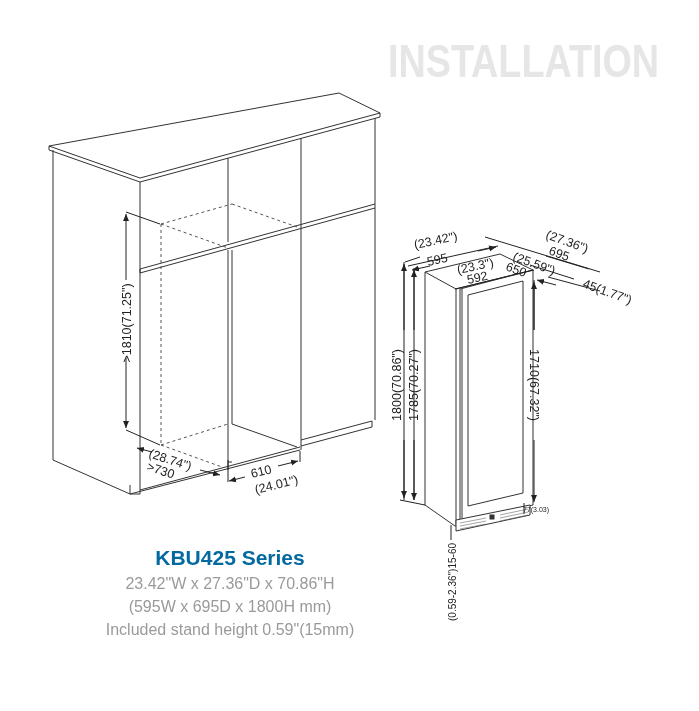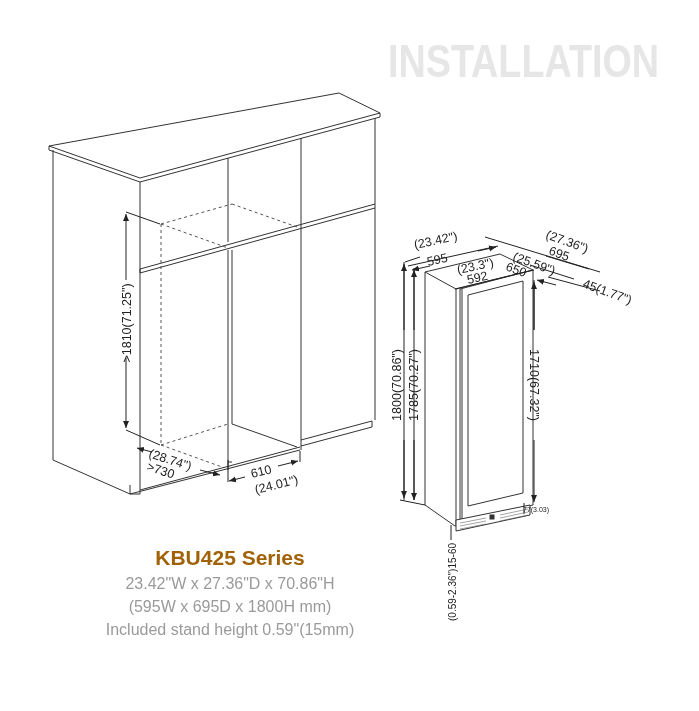--- a/index.html
+++ b/index.html
@@ -2,21 +2,21 @@
 <html><head>
 <meta charset="utf-8">
 <style>
   html, body { margin: 0; padding: 0; background: #ffffff; }
   body { width: 699px; height: 711px; position: relative; overflow: hidden; font-family: "Liberation Sans", sans-serif; }
   .title { position: absolute; left: 388px; top: 34px; font-family: "Liberation Sans", sans-serif; font-weight: bold; font-size: 46px; letter-spacing: 0px; color: #e6e6e6; transform: scaleX(0.82); transform-origin: left top; white-space: nowrap; }
   svg.diagram { position: absolute; left: 0; top: 0; }
   .dim { font-family: "Liberation Sans", sans-serif; font-size: 12.5px; fill: #222; }
   .dim-sm { font-family: "Liberation Sans", sans-serif; font-size: 7px; fill: #222; }
   .caption { position: absolute; left: 0; width: 460px; text-align: center; }
-  .model { top: 546px; font-weight: bold; font-size: 21px; color: #a16207; }
+  .model { top: 546px; font-weight: bold; font-size: 21px; color: #0369a1; }
   .spec { font-size: 16px; color: #9a9a9a; }
   .spec1 { top: 575px; }
   .spec2 { top: 598px; }
   .spec3 { top: 621px; }
 </style>
 </head>
 <body>
 
 <div class="title">INSTALLATION</div>
 

